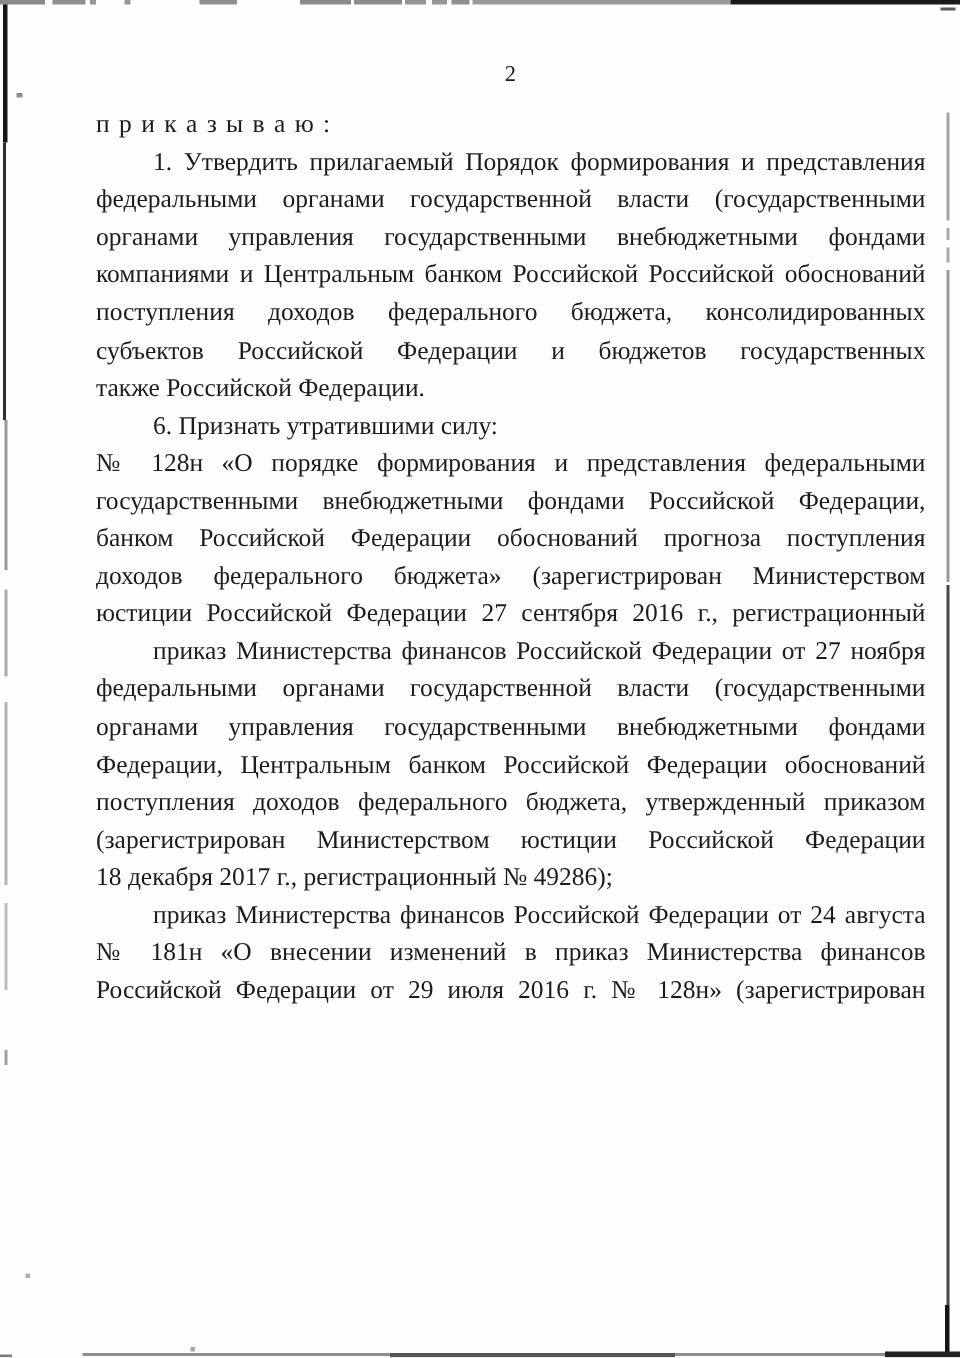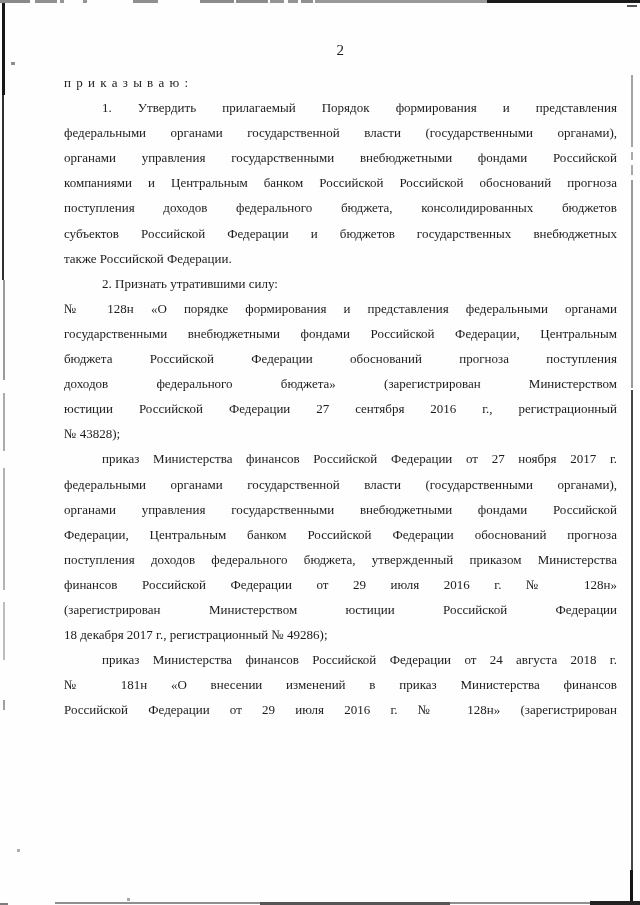--- a/index.html
+++ b/index.html
@@ -23,21 +23,21 @@
     width: 553px;
     text-align: center;
     font-size: 15px;
     letter-spacing: 0.5px;
   }
   .doc-lines {
     position: absolute;
     top: 70px;
     left: 64px;
     width: 553px;
-    font-size: 13px;
+    font-size: 17px;
     line-height: 25.1px;
   }
   .line {
     height: 25.1px;
     overflow: hidden;
     text-align: justify;
     text-align-last: justify;
     white-space: normal;
   }
   .line.indent { text-indent: 38px; }
@@ -132,33 +132,31 @@
 
   <div class="doc-lines">
       <div class="line last decree">п р и к а з ы в а ю :</div>
       <div class="line indent">1. Утвердить прилагаемый Порядок формирования и представления</div>
       <div class="line">федеральными органами государственной власти (государственными органами),</div>
       <div class="line">органами управления государственными внебюджетными фондами Российской</div>
       <div class="line">компаниями и Центральным банком Российской Российской обоснований прогноза</div>
       <div class="line">поступления доходов федерального бюджета, консолидированных бюджетов</div>
       <div class="line">субъектов Российской Федерации и бюджетов государственных внебюджетных</div>
       <div class="line last">также Российской Федерации.</div>
-      <div class="line indent last">2. Признать утратившими силу:</div>
+      <div class="line indent last">6. Признать утратившими силу:</div>
       <div class="line">№ 128н «О порядке формирования и представления федеральными органами</div>
       <div class="line">государственными внебюджетными фондами Российской Федерации, Центральным</div>
-      <div class="line">бюджета Российской Федерации обоснований прогноза поступления</div>
+      <div class="line">банком Российской Федерации обоснований прогноза поступления</div>
       <div class="line">доходов федерального бюджета» (зарегистрирован Министерством</div>
       <div class="line">юстиции Российской Федерации 27 сентября 2016 г., регистрационный</div>
-      <div class="line last">№ 43828);</div>
       <div class="line indent">приказ Министерства финансов Российской Федерации от 27 ноября 2017 г.</div>
       <div class="line">федеральными органами государственной власти (государственными органами),</div>
       <div class="line">органами управления государственными внебюджетными фондами Российской</div>
       <div class="line">Федерации, Центральным банком Российской Федерации обоснований прогноза</div>
       <div class="line">поступления доходов федерального бюджета, утвержденный приказом Министерства</div>
-      <div class="line">финансов Российской Федерации от 29 июля 2016 г. № 128н»</div>
       <div class="line">(зарегистрирован Министерством юстиции Российской Федерации</div>
       <div class="line last">18 декабря 2017 г., регистрационный № 49286);</div>
       <div class="line indent">приказ Министерства финансов Российской Федерации от 24 августа 2018 г.</div>
       <div class="line">№ 181н «О внесении изменений в приказ Министерства финансов</div>
       <div class="line">Российской Федерации от 29 июля 2016 г. № 128н» (зарегистрирован</div>
     </div>
 
 </div>
 
 </body></html>

